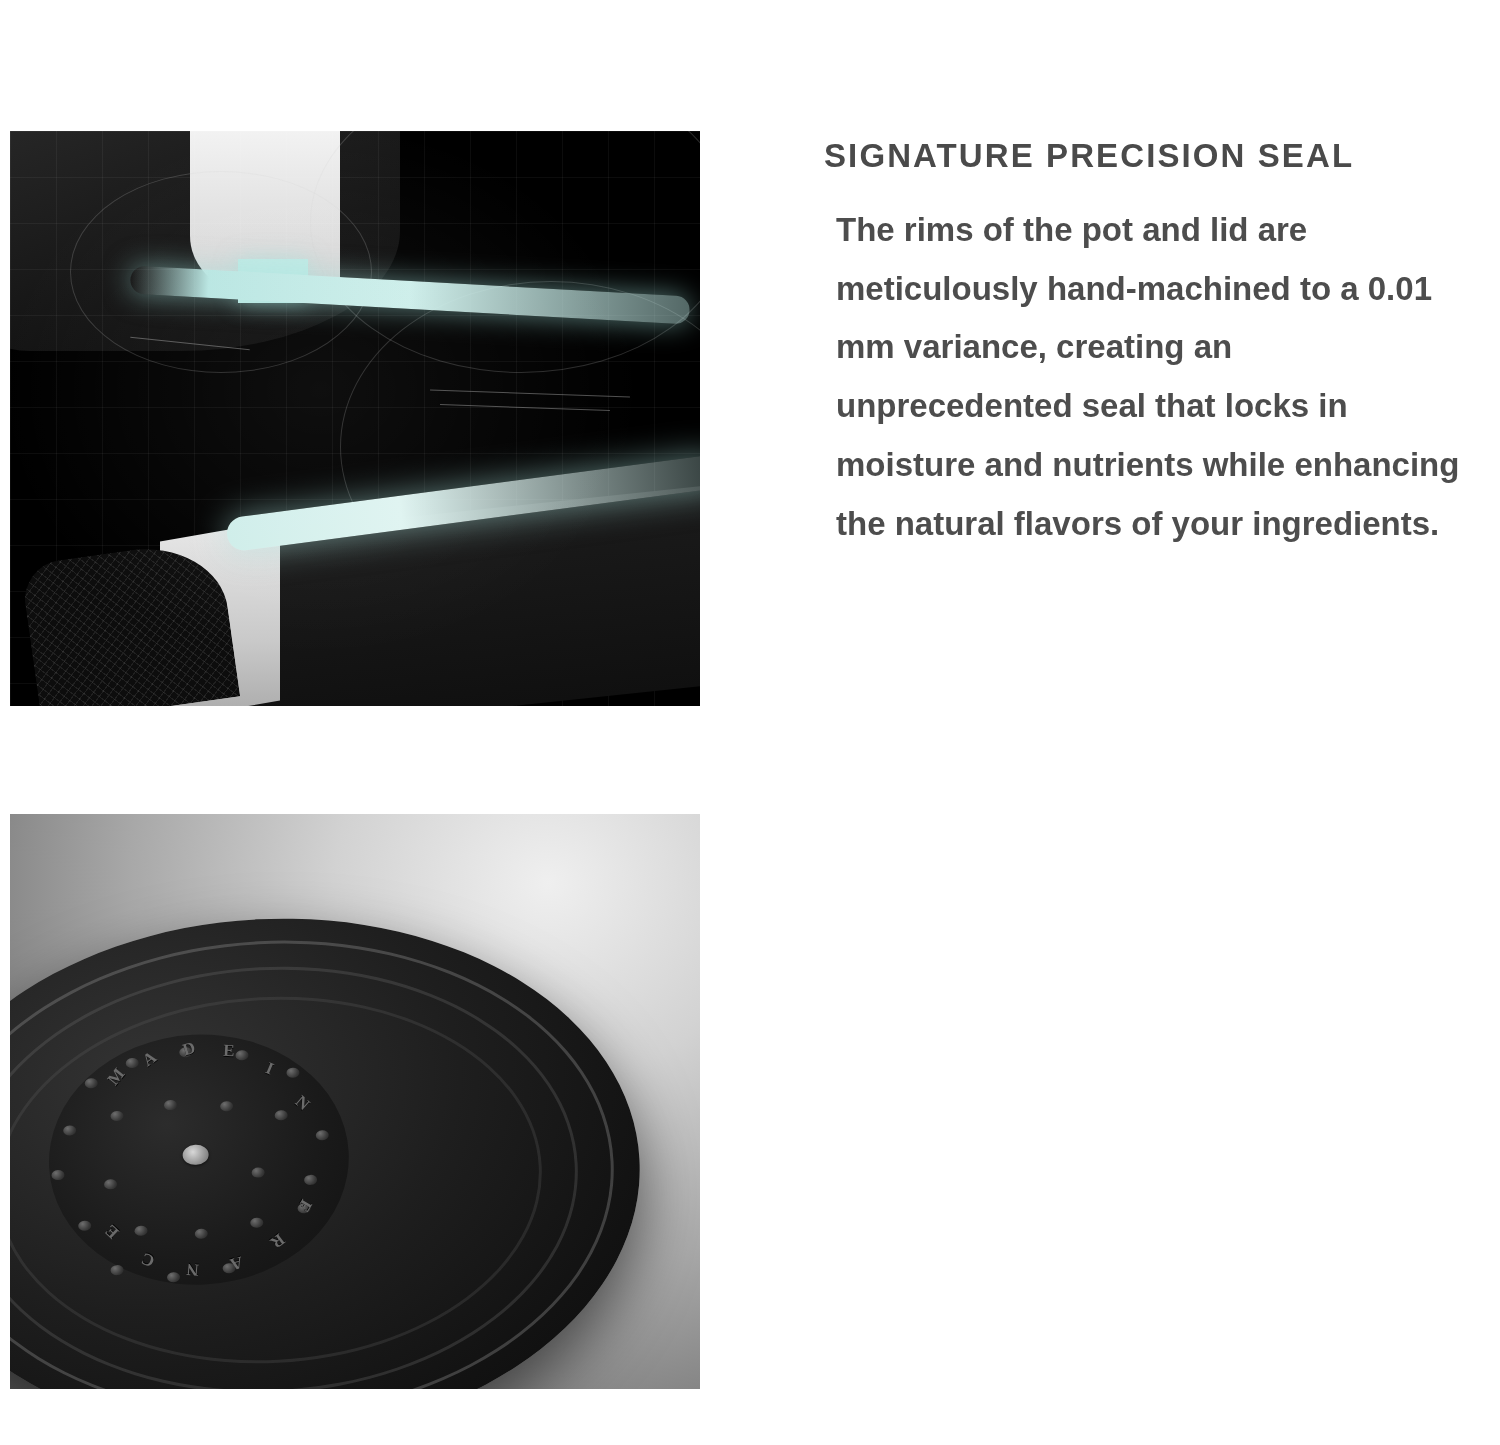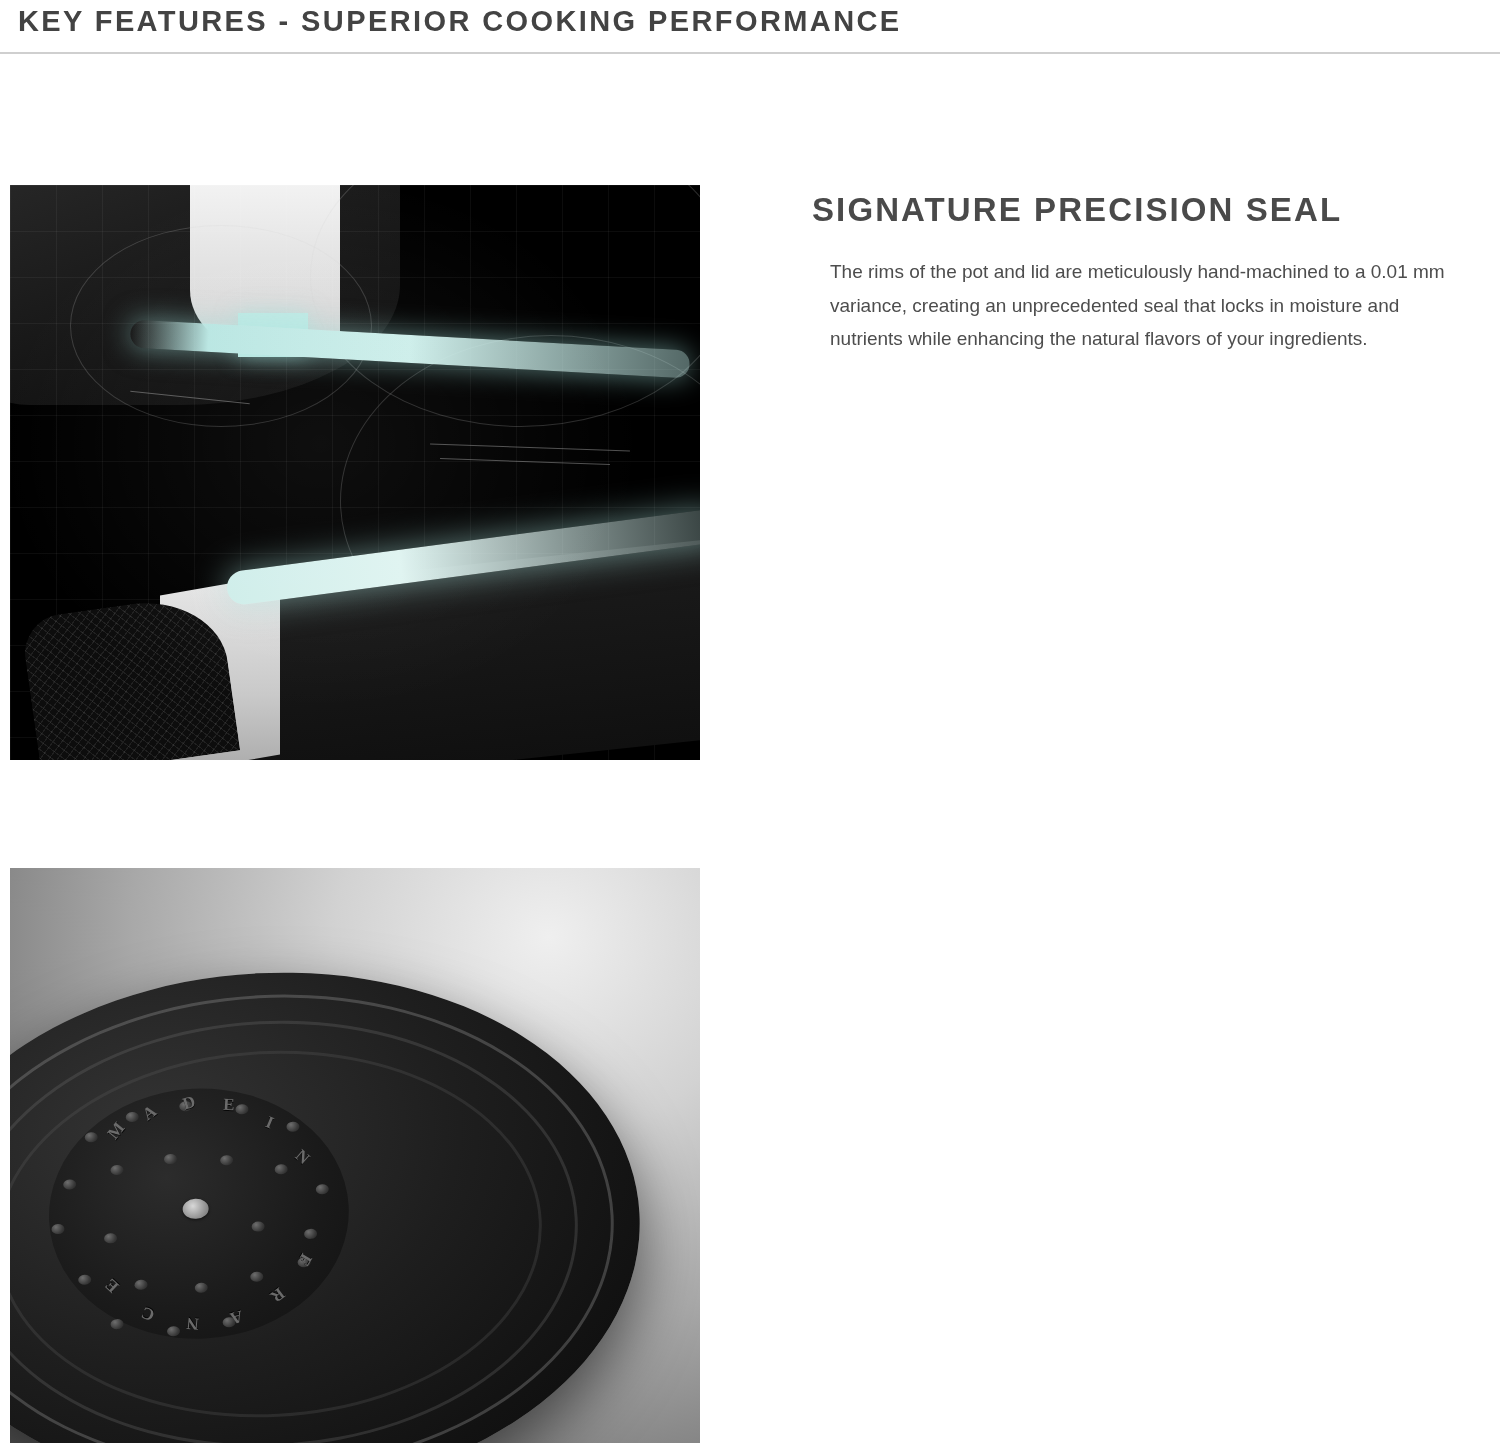--- a/index.html
+++ b/index.html
@@ -40,21 +40,21 @@
 
   
   .features {
     padding: 0;
   }
   .feature-row {
     display: flex;
     align-items: flex-start;
     padding: 0 10px 0 10px;
   }
-  .feature-row.row-1 { margin-top: 131px; }
+  .feature-row.row-1 { margin-top: 131px; gap: 12px; }
   .feature-row.row-2 { margin-top: 108px; }
 
   .media {
     flex: 0 0 690px;
     width: 690px;
     height: 575px;
     position: relative;
     overflow: hidden;
   }
   .media.seal-media {
@@ -75,26 +75,26 @@
     font-size: 33px;
     font-weight: bold;
     letter-spacing: 2.1px;
     color: #4a4a4a;
     text-transform: uppercase;
     margin: 0 0 26px 0;
     line-height: 1.15;
     white-space: nowrap;
   }
   .feature-body {
-    font-size: 19px;
+    font-size: 33px;
     line-height: 1.78;
     color: #4d4d4d;
-    margin: 18px;
+    margin: 12px;
     max-width: 680px;
-    font-weight: 400;
+    font-weight: 700;
   }
 
   
   .grid-lines {
     position: absolute;
     inset: 0;
     background-image:
       repeating-linear-gradient(to right, rgba(255,255,255,0.055) 0 1px, transparent 1px 46px),
       repeating-linear-gradient(to bottom, rgba(255,255,255,0.055) 0 1px, transparent 1px 46px);
     opacity: 0.9;
@@ -244,23 +244,20 @@
     font-weight: bold;
     font-family: "Liberation Serif", serif;
     text-shadow: 0 1px 0 rgba(0,0,0,0.85);
   }
 </style>
 </head>
 <body>
 
 <div class="page">
 
-  <div class="header">
-    <div class="header-title">KEY FEATURES - SUPERIOR COOKING PERFORMANCE</div>
-  </div>
 
   <div class="features">
 
     <div class="feature-row row-1">
       <div class="media seal-media">
         <div class="lid-body"></div>
         <div class="lid-highlight"></div>
         <div class="grid-lines"></div>
         <div class="wire-arc a1"></div>
         <div class="wire-arc a2"></div>

